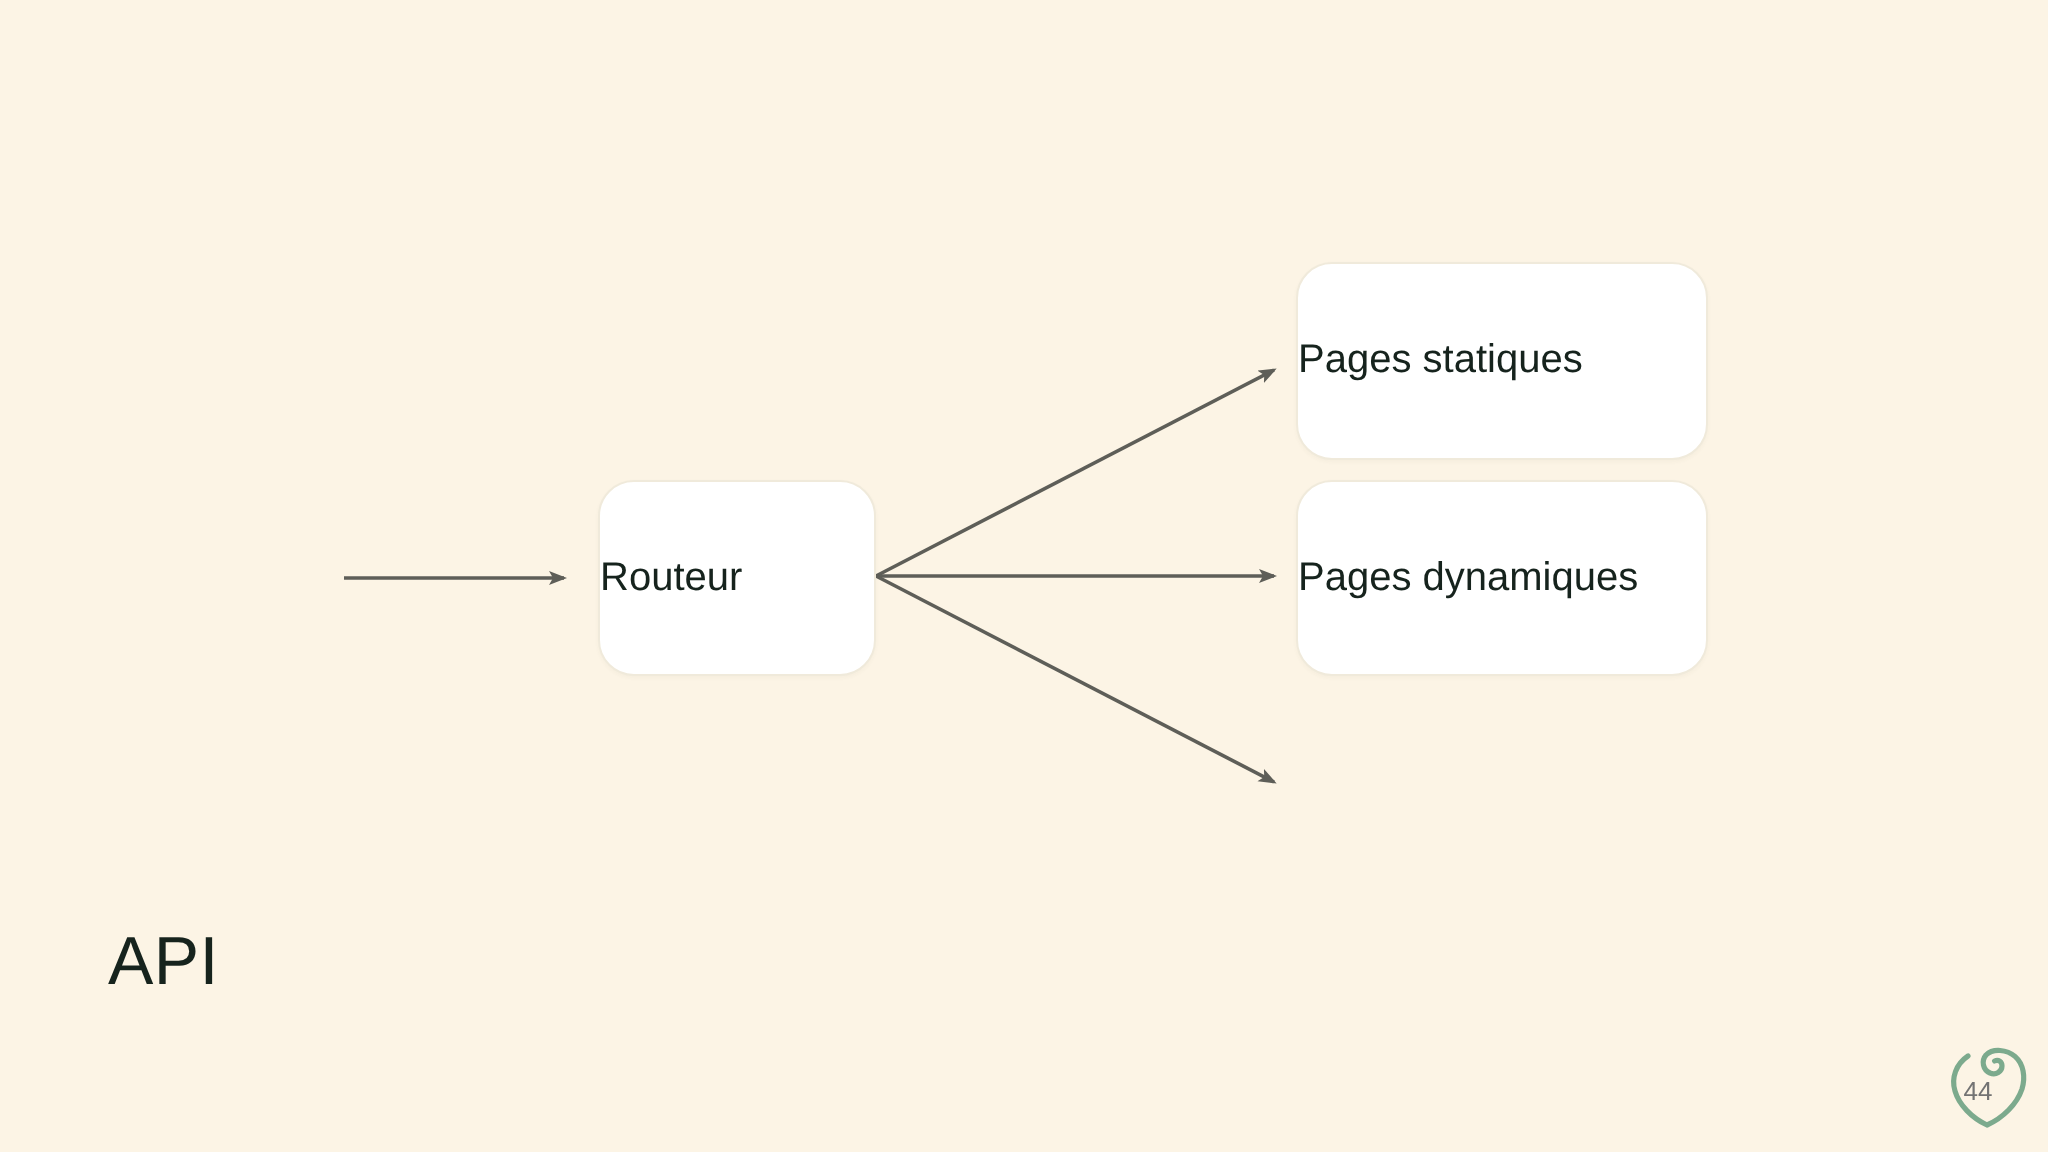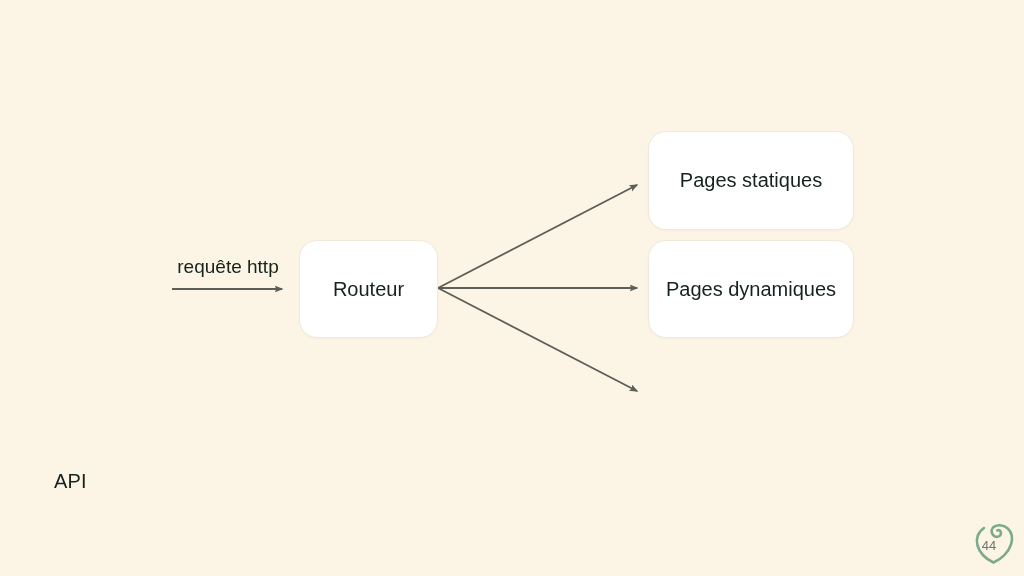--- a/index.html
+++ b/index.html
@@ -22,40 +22,40 @@
     pointer-events: none;
   }
   .node {
     position: absolute;
     background: #ffffff;
     border: 1px solid #f0eadb;
     border-radius: 18px;
     box-shadow: 0 1px 2px rgba(80,70,50,0.04);
     display: flex;
     align-items: center;
-    justify-content: center;
+    justify-content: flex-start;
     font-size: 20px;
     color: #16231d;
   }
   .node-router { left: 299px; top: 240px; width: 137px; height: 96px; }
   .node-t0 { left: 648px; top: 131px; width: 204px; height: 97px; }
   .node-t1 { left: 648px; top: 240px; width: 204px; height: 96px; }
   .node-t2 { left: 648px; top: 348px; width: 204px; height: 96px; }
   .request-label {
     position: absolute;
     left: 162px; top: 256px;
     width: 132px;
     text-align: center;
     font-size: 19px;
     color: #16231d;
   }
   .slide-title {
     position: absolute;
     left: 54px; top: 464px;
-    font-size: 20px;
+    font-size: 34px;
     line-height: 35px;
     color: #16231d;
     letter-spacing: 0.2px;
   }
   .logo {
     position: absolute;
     left: 970px; top: 518px;
     width: 48px; height: 48px;
   }
   .logo svg { position: absolute; left: 0; top: 0; }
@@ -78,21 +78,20 @@
       <marker id="ah" markerWidth="9" markerHeight="8" refX="7.5" refY="3.5" orient="auto" markerUnits="userSpaceOnUse">
         <path d="M0,0 L9,3.5 L0,7 L2,3.5 Z" fill="#5e5e58"></path>
       </marker>
     </defs>
     <line x1="172" y1="289" x2="282" y2="289" stroke-width="1.8" marker-end="url(#ah)" stroke="#5e5e58"></line>
     <line x1="438" y1="288" x2="637" y2="185" stroke-width="1.8" marker-end="url(#ah)" stroke="#5e5e58"></line>
     <line x1="438" y1="288" x2="637" y2="288" stroke-width="1.8" marker-end="url(#ah)" stroke="#5e5e58"></line>
     <line x1="438" y1="288" x2="637" y2="391" stroke-width="1.8" marker-end="url(#ah)" stroke="#5e5e58"></line>
   </svg>
 
-  <div class="request-label">requête http</div>
 
   <div class="node node-router">
     <span>Routeur</span>
   </div>
 
   <div class="node node-t0">
     <span>Pages statiques</span>
   </div>
 
   <div class="node node-t1">

